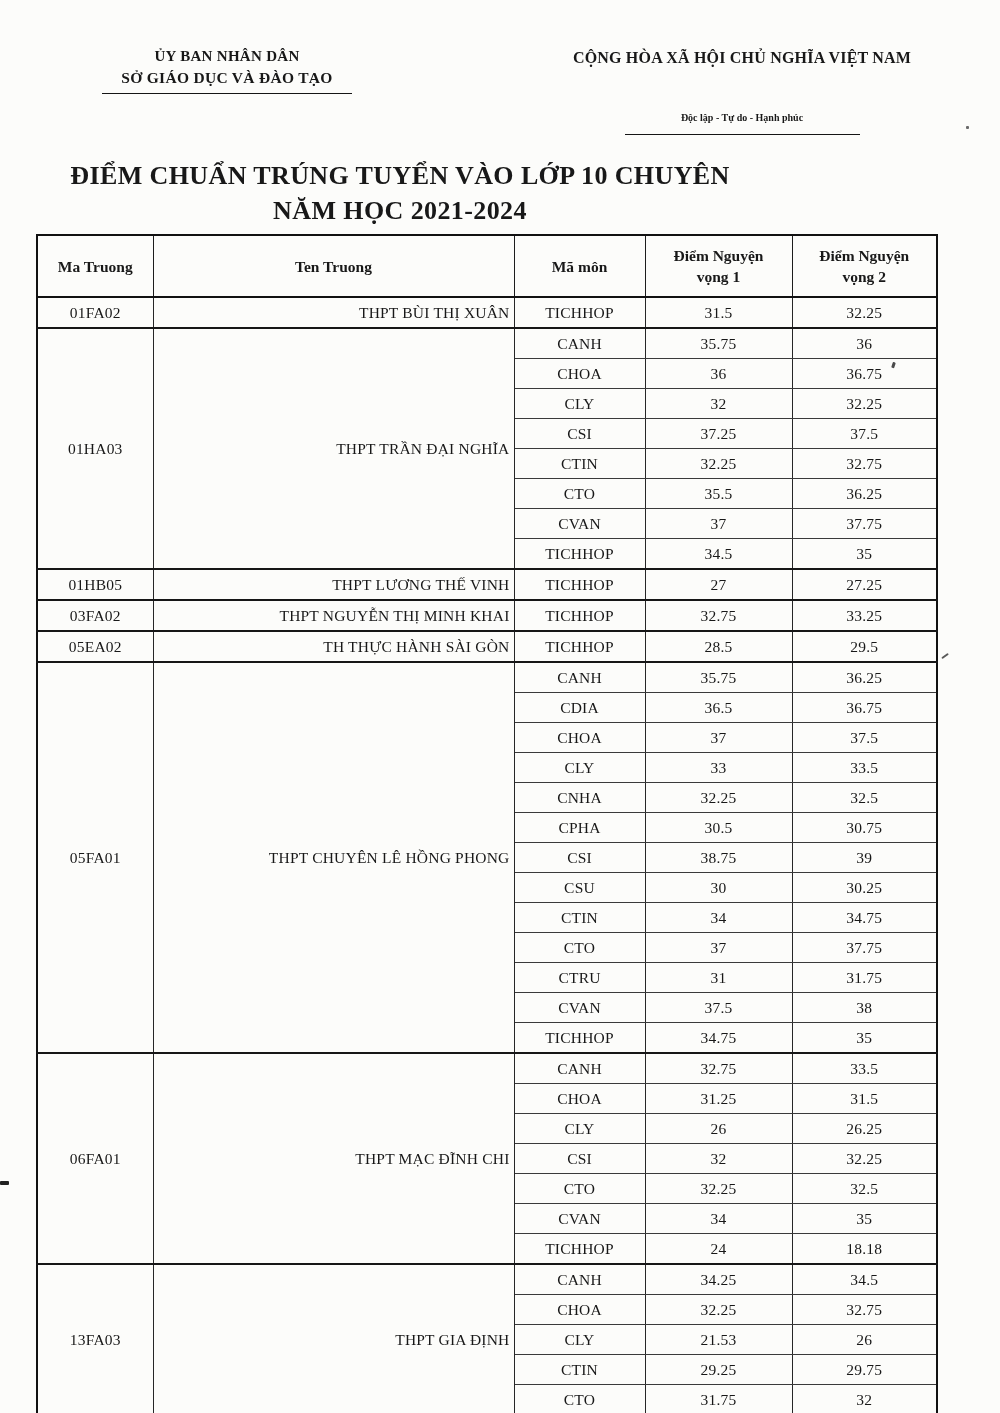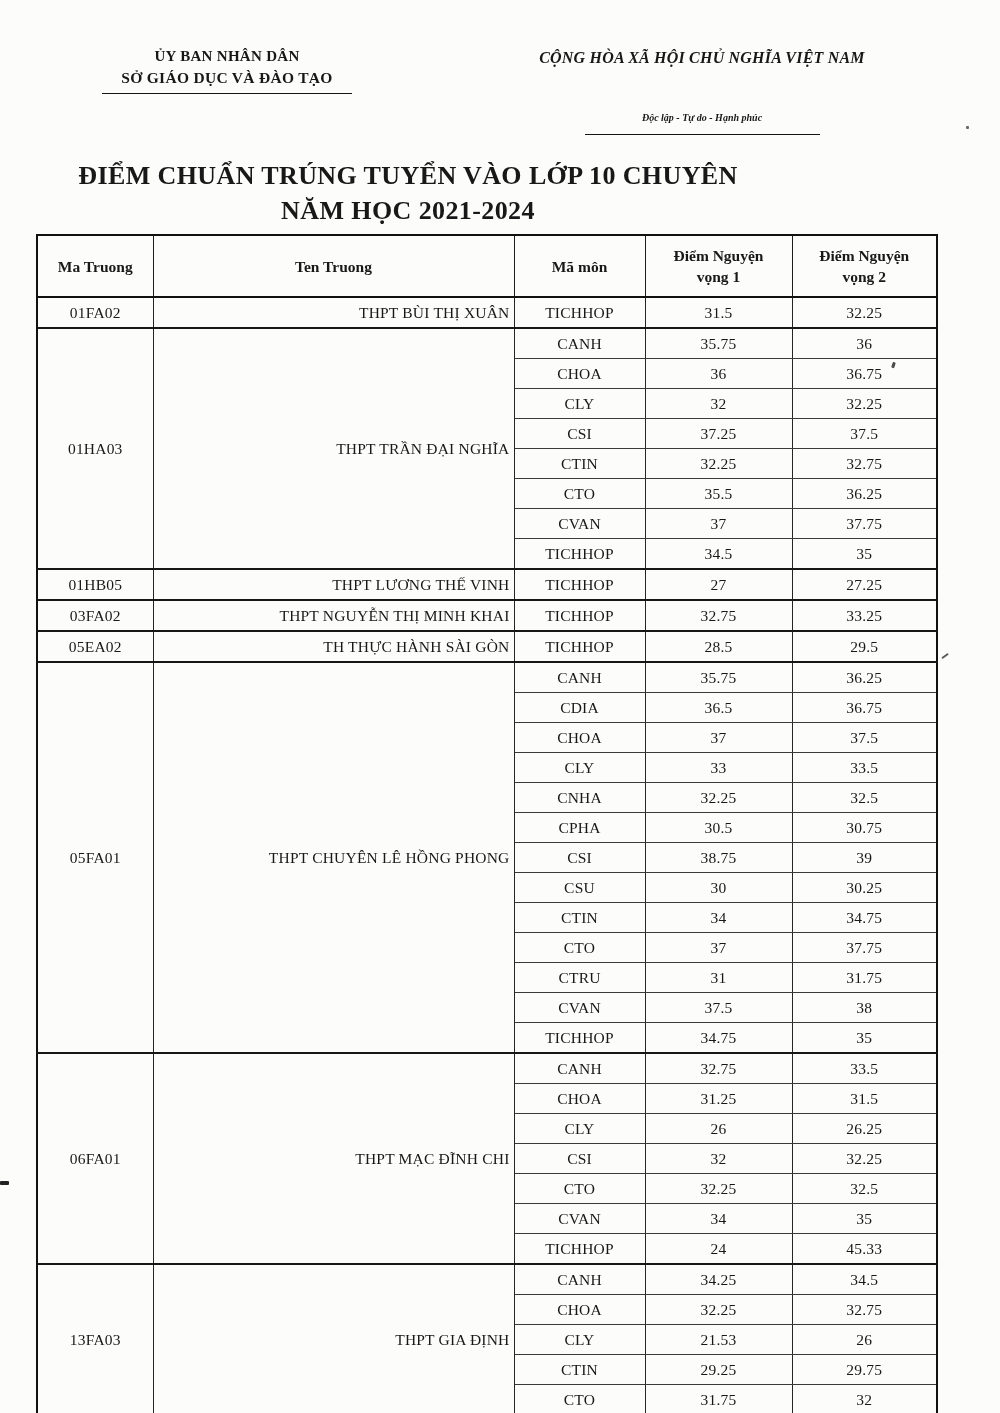--- a/index.html
+++ b/index.html
@@ -16,30 +16,30 @@
   
   .header-left{
     position:absolute;top:46px;left:82px;width:290px;
     text-align:center;line-height:21px;
   }
   .header-left .hl{font-size:15px;font-weight:600;letter-spacing:.3px;}
   .header-left .hl-bold{font-size:15.5px;font-weight:700;letter-spacing:.3px;}
   .rule{border-bottom:1.7px solid #151515;height:0;margin:5px auto 0 auto;}
   .rule-left{width:250px;}
   .header-right{
-    position:absolute;top:46px;left:482px;width:440px;
-    text-align:center;line-height:23px;font-style:italic;
+    position:absolute;top:46px;left:522px;width:440px;
+    text-align:center;line-height:23px;
   }
   .header-right .hr1{font-size:16px;font-weight:700;letter-spacing:.2px;}
   .header-right .hr2{font-size:10px;font-weight:700;margin-top:37px;}
   .rule-right{width:235px;}
 
   
   .doc-title{
-    position:absolute;top:158px;left:12px;width:792px;
+    position:absolute;top:158px;left:4px;width:792px;
     text-align:center;font-size:26px;font-weight:700;
     line-height:35px;letter-spacing:.4px;
   }
 
   
   table.scores{
     position:absolute;top:234px;left:36px;
     width:900px;
     border-collapse:collapse;
     table-layout:fixed;
@@ -278,21 +278,21 @@
           <td>32.5</td>
         </tr>
         <tr>
           <td>CVAN</td>
           <td>34</td>
           <td>35</td>
         </tr>
         <tr>
           <td>TICHHOP</td>
           <td>24</td>
-          <td>45.33</td>
+          <td>18.18</td>
         </tr>
         <tr class="group-start">
           <td rowspan="5">13FA03</td>
           <td rowspan="5" class="name-cell">THPT GIA ĐỊNH</td>
           <td>CANH</td>
           <td>34.25</td>
           <td>34.5</td>
         </tr>
         <tr>
           <td>CHOA</td>

